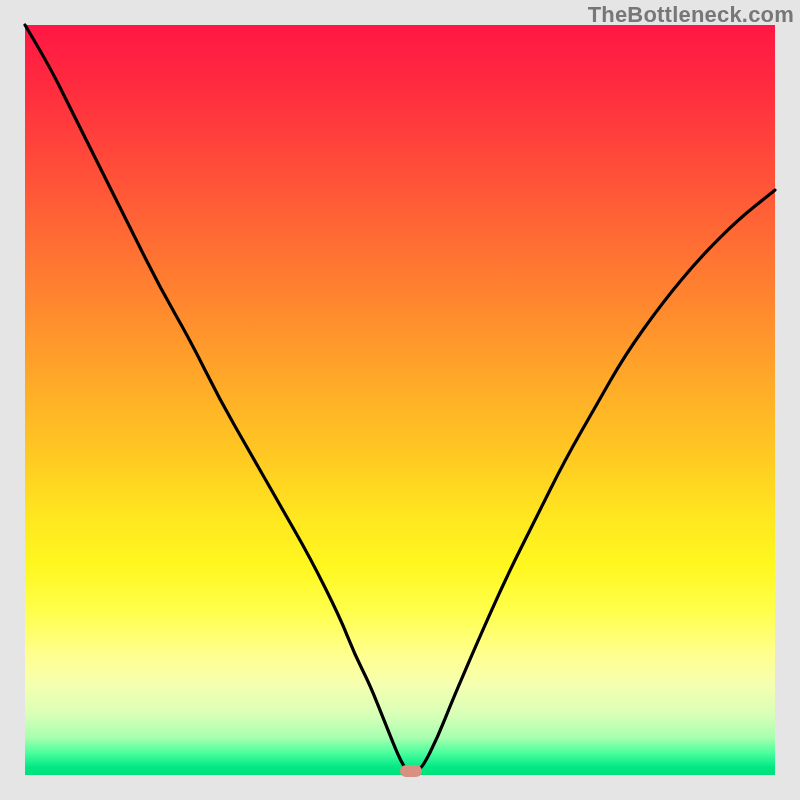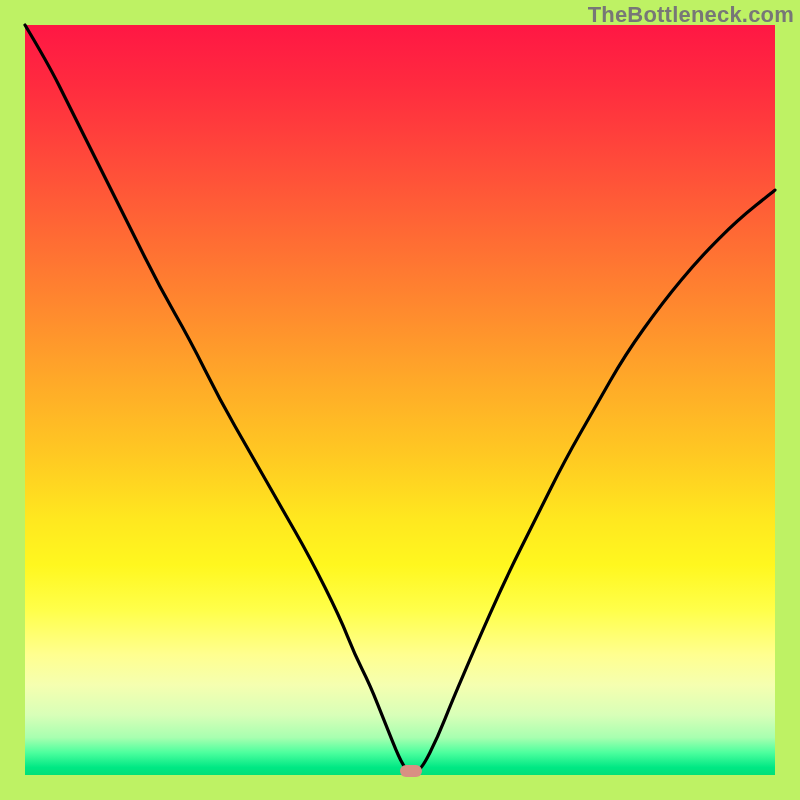--- a/index.html
+++ b/index.html
@@ -10,21 +10,21 @@
     background: #000;
     overflow: hidden;
     font-family: Arial, Helvetica, sans-serif;
   }
   .frame {
     position: absolute;
     left: 0;
     top: 0;
     width: 800px;
     height: 800px;
-    background: #bef264;
+    background: #e5e5e5;
   }
   .plot {
     position: absolute;
     left: 25px;
     top: 25px;
     width: 750px;
     height: 750px;
     
     background: linear-gradient(to bottom,
       #ff1744 0%,

